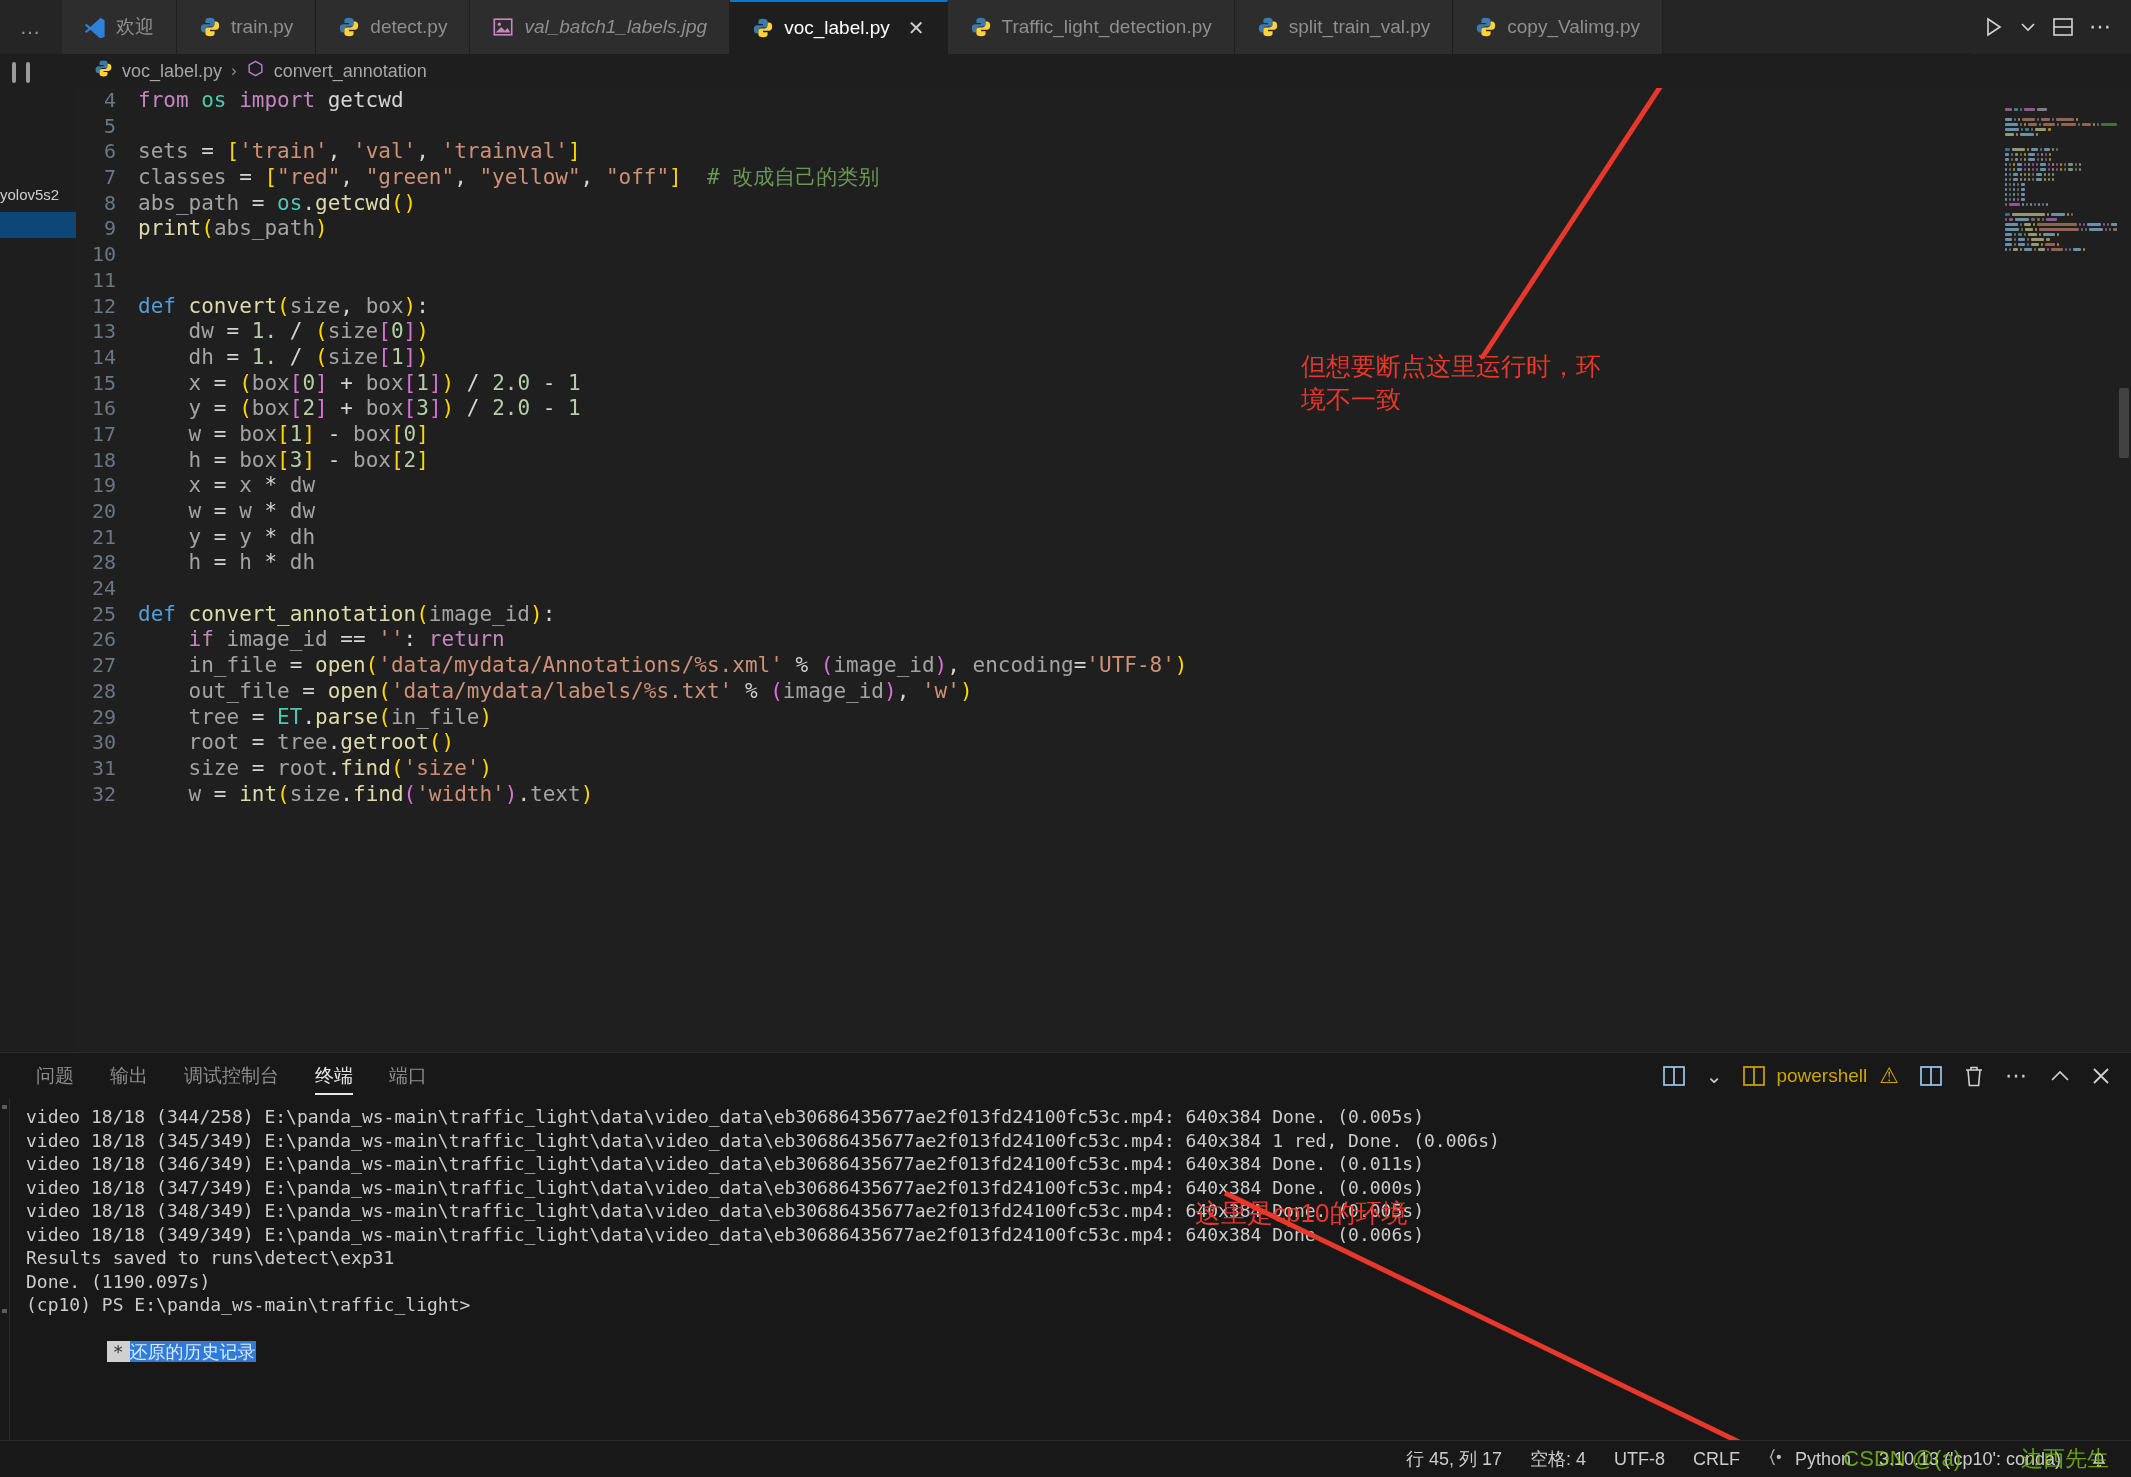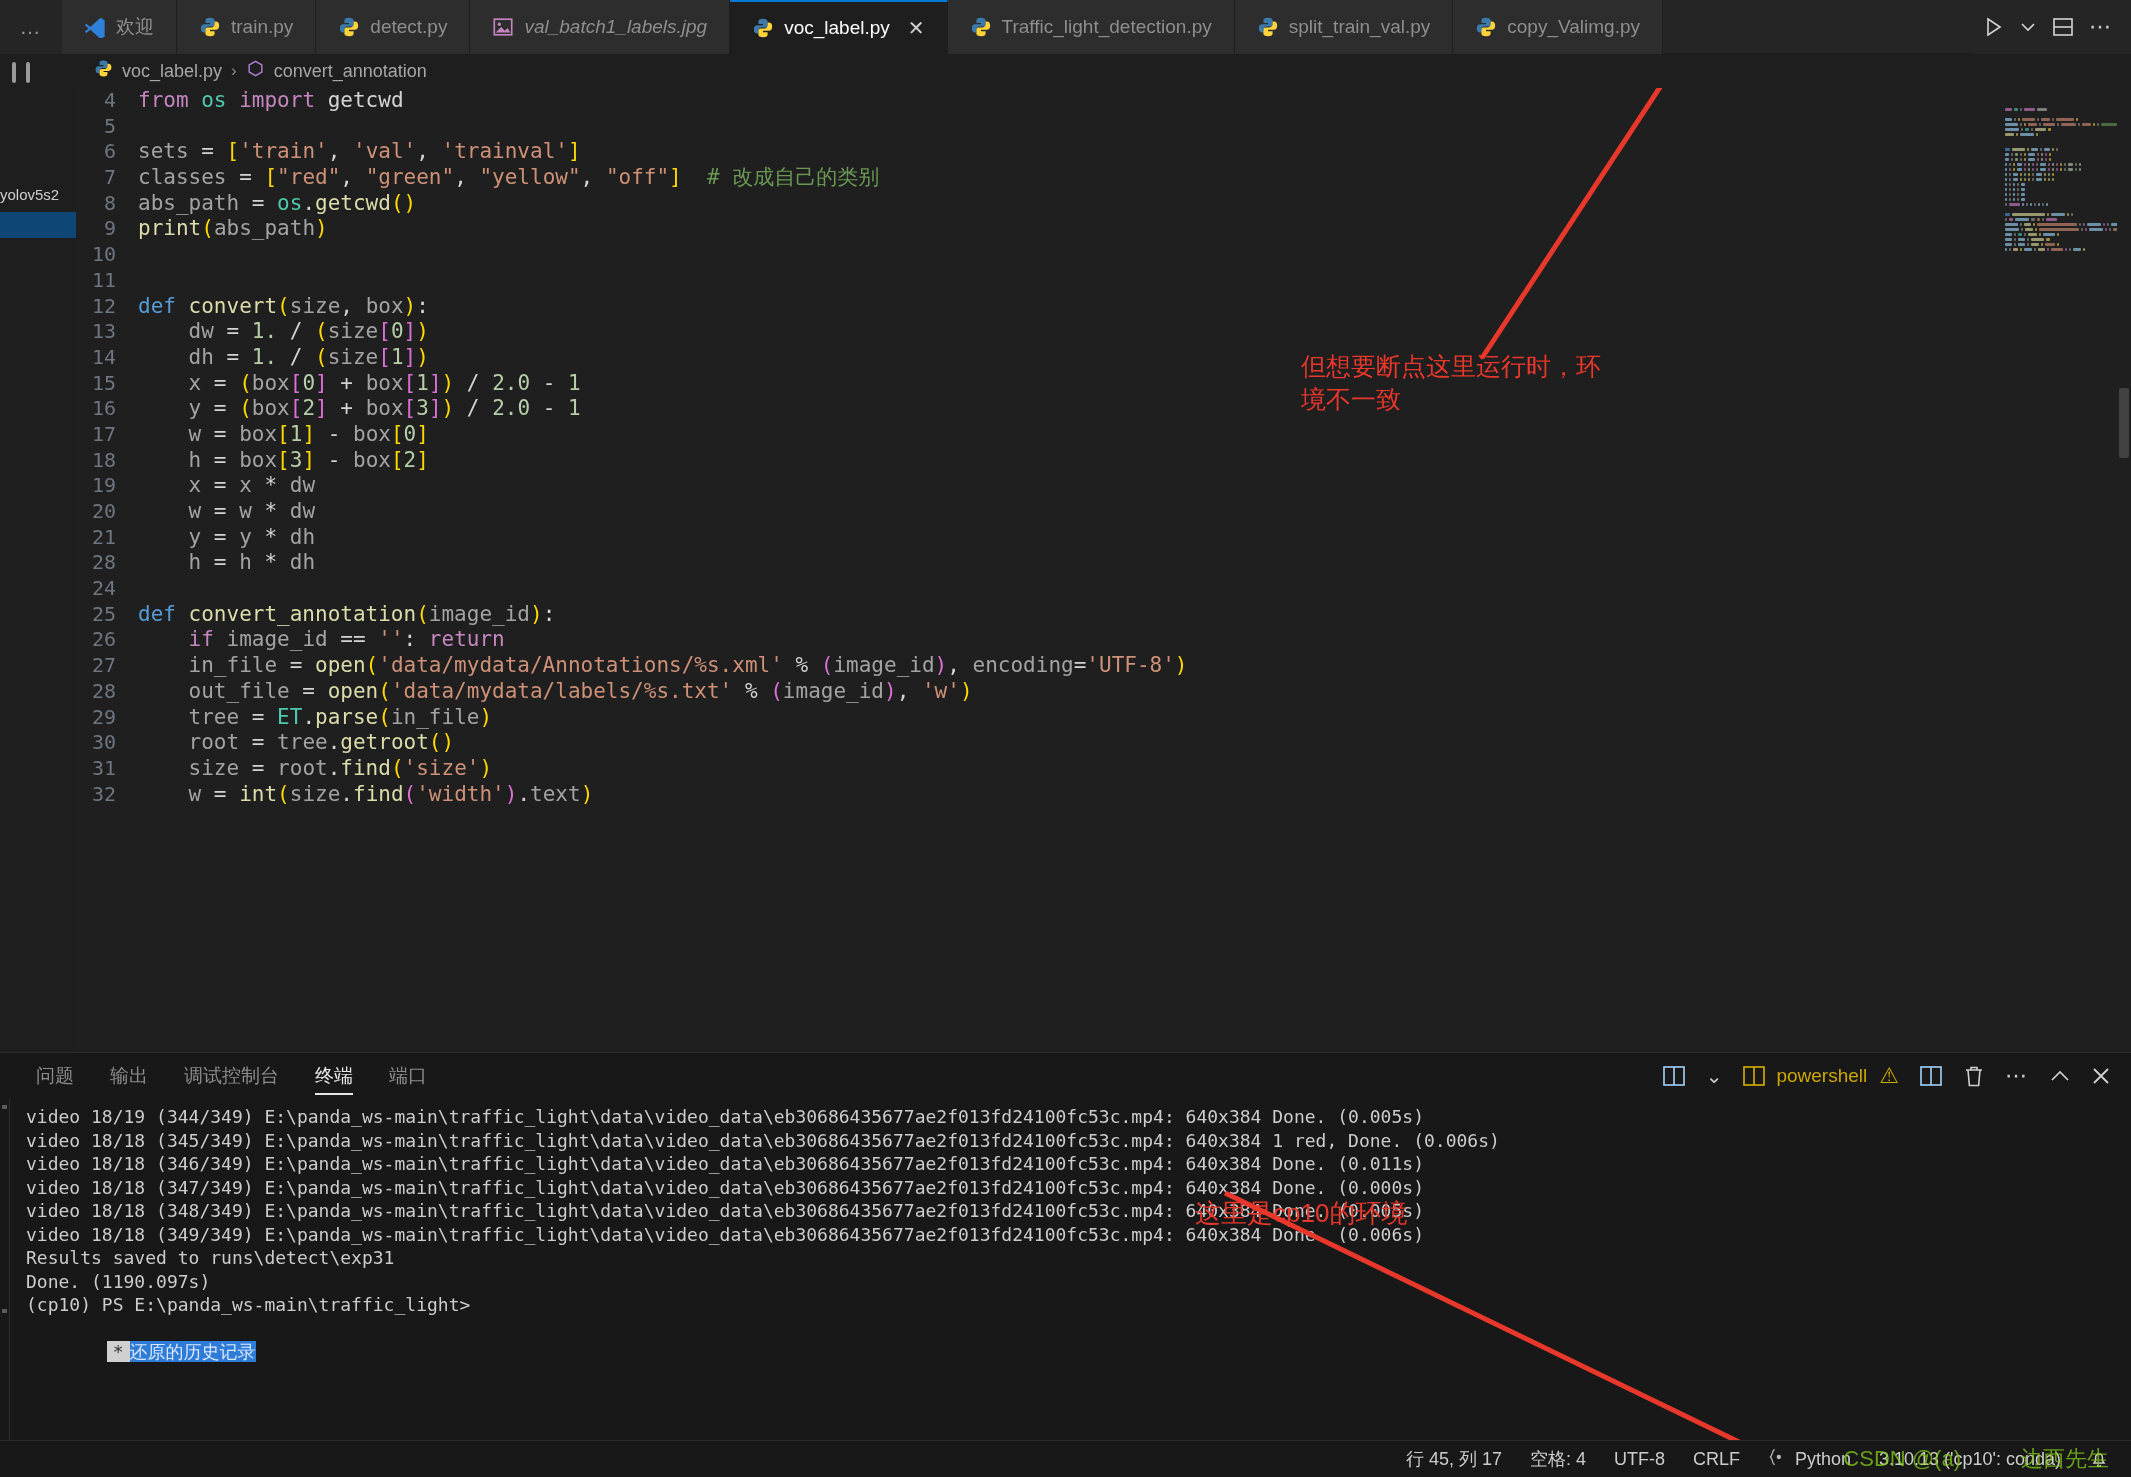--- a/index.html
+++ b/index.html
@@ -718,21 +718,21 @@
         </span>
       </div>
     </div>
 
     <div class="terminal">
       <div class="term-left-rail">
         <span class="term-mark" style="top:6px;"></span>
         <span class="term-mark" style="top:210px;"></span>
       </div>
       <div id="terminal-host">
-          <div class="tline">video 18/19 (344/349) E:\panda_ws-main\traffic_light\data\video_data\eb30686435677ae2f013fd24100fc53c.mp4: 640x384 Done. (0.005s)</div>
+          <div class="tline">video 18/18 (344/258) E:\panda_ws-main\traffic_light\data\video_data\eb30686435677ae2f013fd24100fc53c.mp4: 640x384 Done. (0.005s)</div>
           <div class="tline">video 18/18 (345/349) E:\panda_ws-main\traffic_light\data\video_data\eb30686435677ae2f013fd24100fc53c.mp4: 640x384 1 red, Done. (0.006s)</div>
           <div class="tline">video 18/18 (346/349) E:\panda_ws-main\traffic_light\data\video_data\eb30686435677ae2f013fd24100fc53c.mp4: 640x384 Done. (0.011s)</div>
           <div class="tline">video 18/18 (347/349) E:\panda_ws-main\traffic_light\data\video_data\eb30686435677ae2f013fd24100fc53c.mp4: 640x384 Done. (0.000s)</div>
           <div class="tline">video 18/18 (348/349) E:\panda_ws-main\traffic_light\data\video_data\eb30686435677ae2f013fd24100fc53c.mp4: 640x384 Done. (0.005s)</div>
           <div class="tline">video 18/18 (349/349) E:\panda_ws-main\traffic_light\data\video_data\eb30686435677ae2f013fd24100fc53c.mp4: 640x384 Done. (0.006s)</div>
           <div class="tline">Results saved to runs\detect\exp31</div>
           <div class="tline">Done. (1190.097s)</div>
           <div class="tline">(cp10) PS E:\panda_ws-main\traffic_light&gt;</div>
         </div>
 

